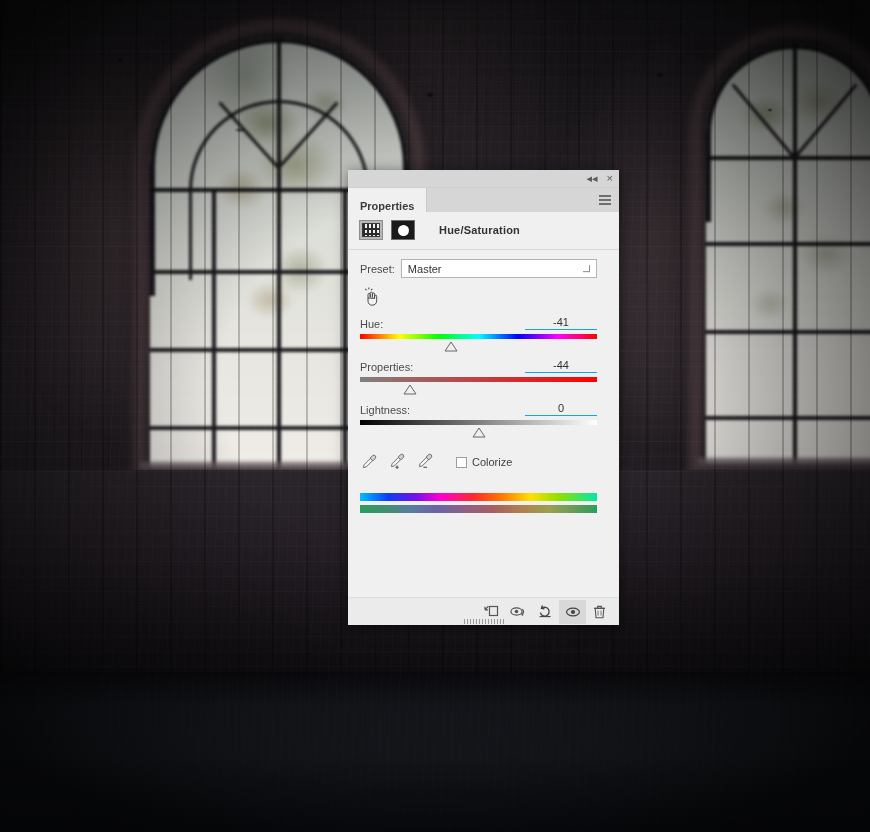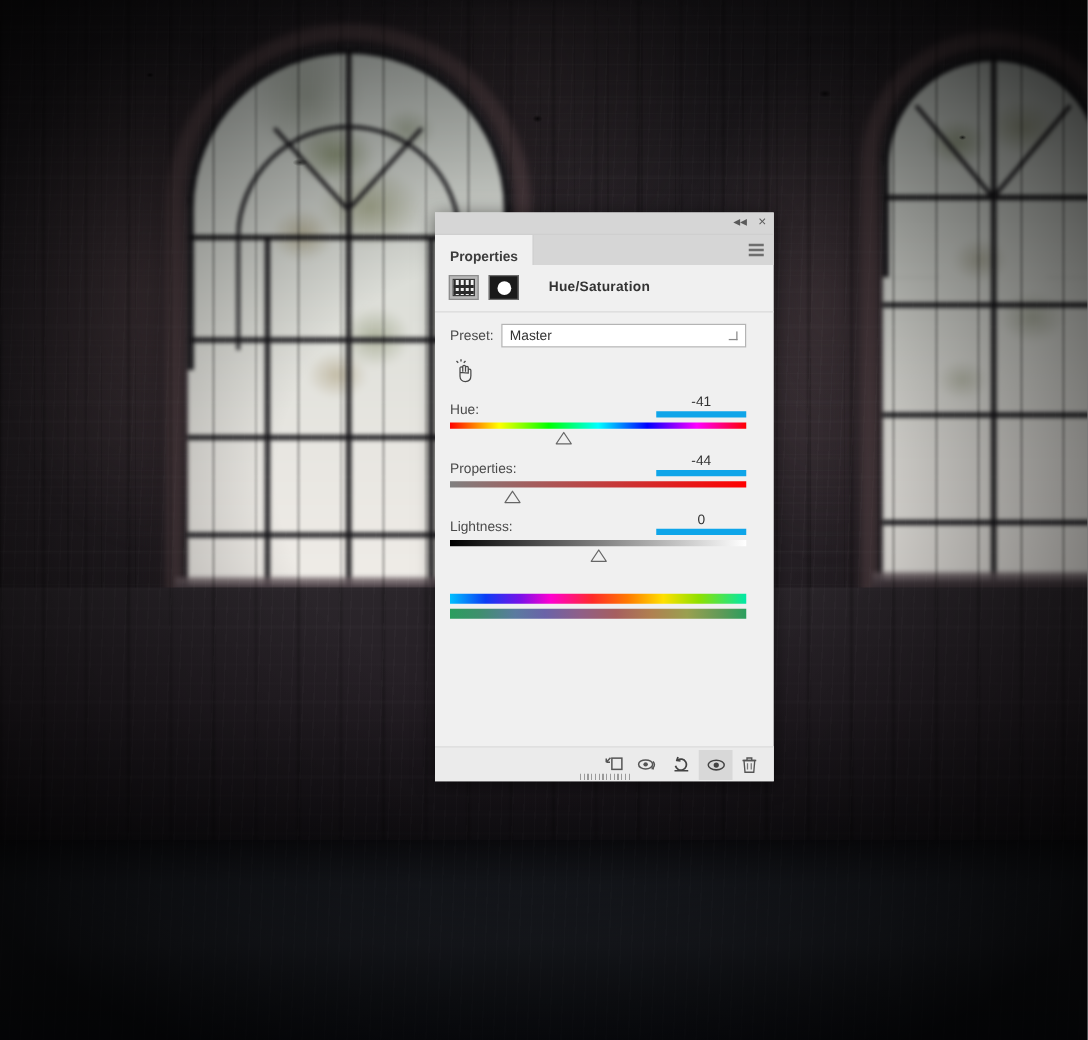--- a/index.html
+++ b/index.html
@@ -250,21 +250,21 @@
   .hand-tool {
     width: 24px; height: 22px; margin-right: 6px;
     display: flex; align-items: center; justify-content: center;
   }
 
   .slider-block { margin-top: 4px; }
   .slider-head { display: flex; align-items: flex-end; justify-content: space-between; }
   .slider-name { font-size: 11px; color: #4a4a4a; }
   .slider-val {
     width: 72px; text-align: center; font-size: 11px; color: #333;
-    border-bottom: 5px solid #0ea5e9; padding-bottom: 1px;
+    border-bottom: 1px solid #0ea5e9; padding-bottom: 1px;
   }
   .track-wrap { position: relative; height: 21px; margin-top: 4px; }
   .track { position: absolute; left: 0; right: 0; top: 0; height: 5px; }
   .track.hue {
     background: linear-gradient(90deg,
       #ff0000 0%, #ffff00 16.6%, #00ff00 33.3%, #00ffff 50%,
       #0000ff 66.6%, #ff00ff 83.3%, #ff0000 100%);
   }
   .track.sat { background: linear-gradient(90deg, #808080 0%, #ff0000 100%); }
   .track.light { background: linear-gradient(90deg, #000000 0%, #ffffff 100%); }
@@ -452,20 +452,46 @@
         <div class="track-wrap">
           <div class="track light"></div>
           <span class="thumb" style="left: 50%;">
             <svg width="15" height="12" viewBox="0 0 15 12">
               <path d="M7.5 1 L13.5 10 L1.5 10 Z" fill="#f0f0f0" stroke="#666" stroke-width="1" stroke-linejoin="round"></path>
             </svg>
           </span>
         </div>
       </div>
 
+      <div class="eyedroppers">
+        <span class="eyedropper">
+          <svg width="18" height="18" viewBox="0 0 18 18">
+            <path d="M12.6 2.6 a2 2 0 0 1 2.8 2.8 L12.9 7.9 l-2.8-2.8 Z" fill="#cfcfcf" stroke="#666" stroke-width=".9"></path>
+            <path d="M10.3 5.5 l2.2 2.2 -6.3 6.3 -2.8 .6 .6 -2.8 Z" fill="#f4f4f4" stroke="#666" stroke-width=".9"></path>
+          </svg>
+        </span>
+        <span class="eyedropper">
+          <svg width="18" height="18" viewBox="0 0 18 18">
+            <path d="M12.6 1.6 a2 2 0 0 1 2.8 2.8 L12.9 6.9 l-2.8-2.8 Z" fill="#cfcfcf" stroke="#666" stroke-width=".9"></path>
+            <path d="M10.3 4.5 l2.2 2.2 -6.3 6.3 -2.8 .6 .6 -2.8 Z" fill="#f4f4f4" stroke="#666" stroke-width=".9"></path>
+            <path d="M7.4 14.3 h3.4 M9.1 12.6 v3.4" stroke="#555" stroke-width="1.1"></path>
+          </svg>
+        </span>
+        <span class="eyedropper">
+          <svg width="18" height="18" viewBox="0 0 18 18">
+            <path d="M12.6 1.6 a2 2 0 0 1 2.8 2.8 L12.9 6.9 l-2.8-2.8 Z" fill="#cfcfcf" stroke="#666" stroke-width=".9"></path>
+            <path d="M10.3 4.5 l2.2 2.2 -6.3 6.3 -2.8 .6 .6 -2.8 Z" fill="#f4f4f4" stroke="#666" stroke-width=".9"></path>
+            <path d="M7.4 14.3 h3.6" stroke="#555" stroke-width="1.1"></path>
+          </svg>
+        </span>
+        <span class="colorize-wrap">
+          <span class="cbox"></span>
+          <span class="colorize-label">Colorize</span>
+        </span>
+      </div>
 
       <div class="bars">
         <div class="bar top"></div>
         <div class="bar bottom"></div>
       </div>
     </div>
 
     <div class="panel-footer">
       <span class="foot-btn">
         <svg width="17" height="15" viewBox="0 0 17 15">

